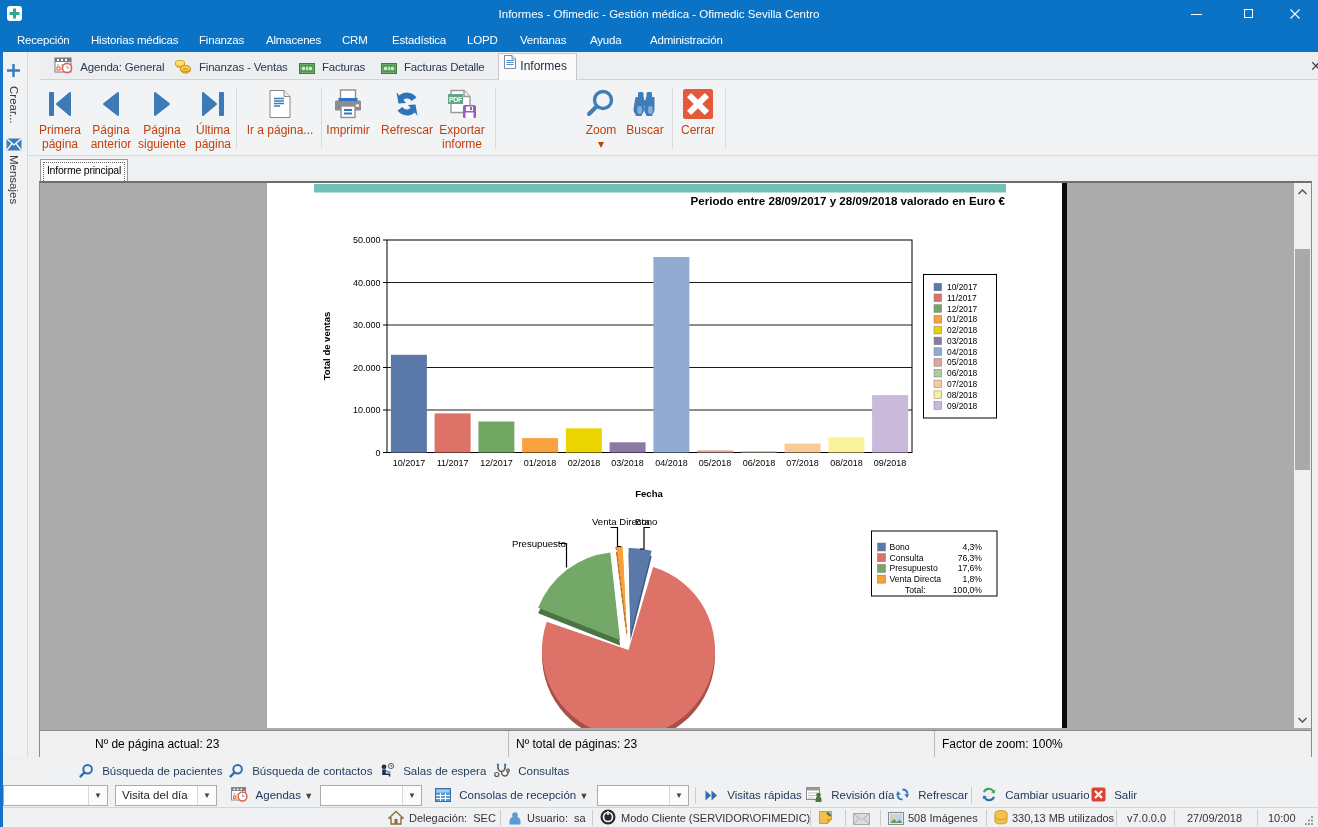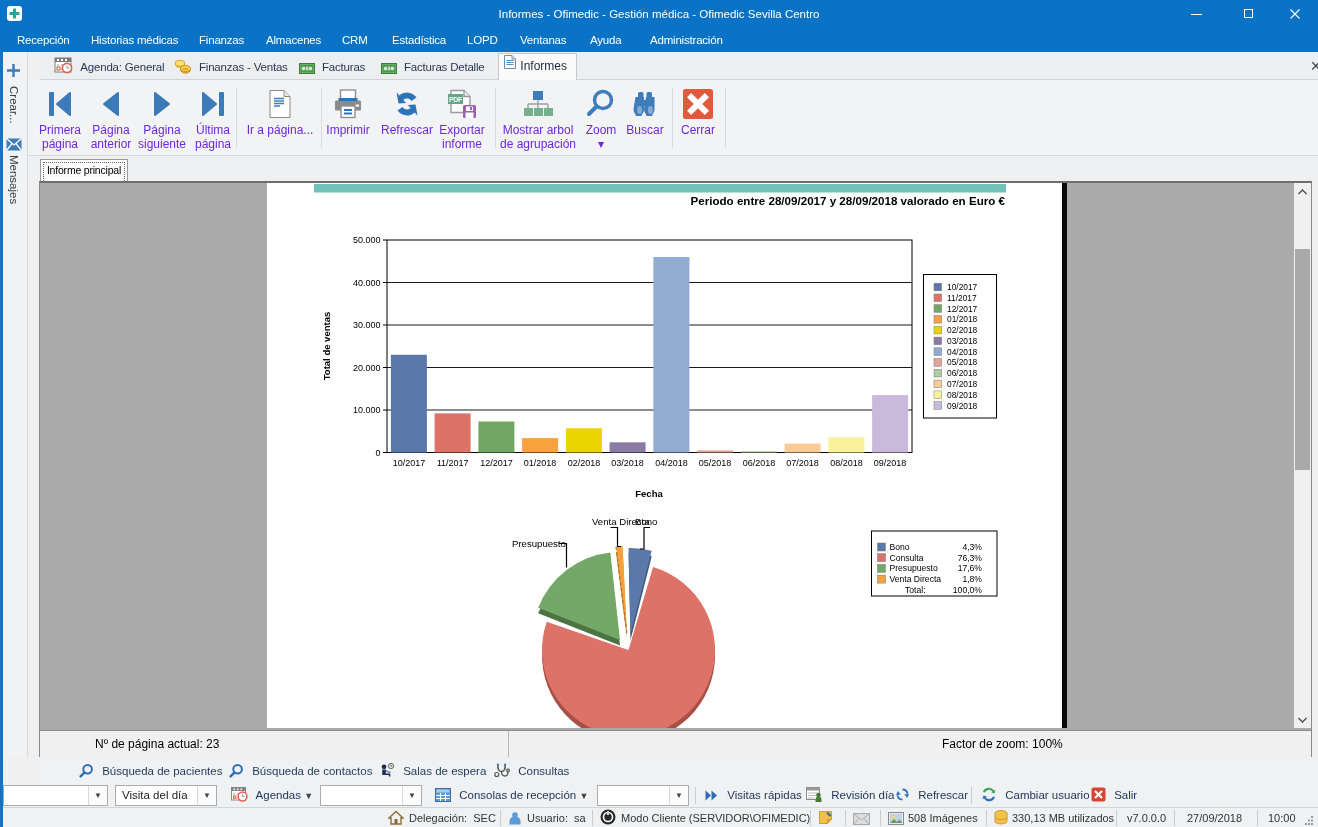--- a/index.html
+++ b/index.html
@@ -18,21 +18,21 @@
 .tab { position:absolute; top:3px; height:25px; line-height:24px; color:#293955; font-size:11.5px; letter-spacing:-0.2px; }
 .tab .ticon { display:inline-block; vertical-align:-3px; margin-right:4px; }
 #tab-active { position:absolute; top:1px; height:27px; background:#fafafa; border:1px solid #c6c8cc; border-bottom:none; line-height:25px; color:#1d2a3a; font-size:12px; padding:0 9px 0 4px; }
 #tabclose { position:absolute; right:8px; top:8px; width:12px; height:12px; color:#444; font-size:14px; line-height:12px; }
 
 #sidebar { position:absolute; left:0; top:52px; width:28px; height:705px; background:#f1f2f4; border-right:1px solid #d8dade; }
 #blueedge { position:absolute; left:0; top:52px; width:3px; height:775px; background:#1273c8; z-index:50; }
 .vtext { position:absolute; writing-mode:vertical-rl; color:#3c3c3c; font-size:11.5px; left:8px; }
 
 #toolbar { position:absolute; left:28px; top:80px; width:1290px; height:76px; background:#f2f3f4; border-bottom:1px solid #d9dadb; }
-.tbtn { position:absolute; top:4px; text-align:center; color:#6d28d9; font-size:12px; line-height:14px; }
+.tbtn { position:absolute; top:4px; text-align:center; color:#c2410c; font-size:12px; line-height:14px; }
 .tbtn .ticn { display:block; margin:4px auto 3px auto; width:32px; height:32px; }
 .tsep { position:absolute; top:8px; width:1px; height:60px; background:#d9dadb; }
 
 #docrow { position:absolute; left:28px; top:157px; width:1290px; height:24px; background:#eff0f1; }
 #doctab { position:absolute; left:12px; top:2px; width:88px; height:22px; background:#fbfbfb; border:1px solid #9a9a9a; border-bottom:none; font-size:10.5px; letter-spacing:-0.2px; text-align:center; line-height:20px; color:#000; }
 #doctab i { position:absolute; left:2px; top:2px; right:2px; bottom:0; border:1px dotted #666; border-bottom:none; font-style:normal; }
 
 #viewer { position:absolute; left:39px; top:181px; width:1273px; height:576px; border:1px solid #898989; border-top:2px solid #6e6e6e; background:#ababab; }
 #vscroll { position:absolute; right:0px; top:0; width:17px; height:545px; background:#f0f0f0; }
 #vthumb { position:absolute; left:1px; top:66px; width:15px; height:221px; background:#a9a9a9; }
@@ -180,27 +180,20 @@
         <path d="M18 2.5 v6 h6" fill="#eee" stroke="#9a9a9a" stroke-width="1.4"></path>
         <rect x="2" y="6" width="15" height="10" fill="#63a68a"></rect>
         <text x="9.5" y="13.5" font-size="7" font-weight="bold" fill="#fff" text-anchor="middle" letter-spacing="-0.3">PDF</text>
         <g>
           <rect x="17" y="17" width="13" height="13" rx="1.5" fill="#9a5fb5"></rect>
           <rect x="20" y="18.5" width="7" height="4.5" fill="#fff"></rect>
           <rect x="24" y="19" width="2" height="3" fill="#9a5fb5"></rect>
           <rect x="19.5" y="24.5" width="8" height="5.5" fill="#fff"></rect>
         </g>
       </svg>Exportar<br>informe</div>
-    <div class="tbtn" style="left:462px;width:96px"><svg class="ticn" viewBox="0 0 32 32">
-        <rect x="11" y="3" width="10" height="9" fill="#3f7cba"></rect>
-        <path d="M16 12 v4 M6 16 h20 M6 16 v4 M16 16 v4 M26 16 v4" stroke="#9aa0a6" fill="none" stroke-width="1.4"></path>
-        <rect x="2" y="20" width="9" height="8" fill="#74b08c"></rect>
-        <rect x="12" y="20" width="9" height="8" fill="#74b08c"></rect>
-        <rect x="22" y="20" width="9" height="8" fill="#74b08c"></rect>
-      </svg>Mostrar arbol<br>de agrupación</div>
     <div class="tbtn" style="left:550px;width:46px"><svg class="ticn" viewBox="0 0 32 32">
         <circle cx="18" cy="12" r="8.5" fill="none" stroke="#3f7cba" stroke-width="3.4"></circle>
         <path d="M11.5 18.5 L4 26" stroke="#3f7cba" stroke-width="4" stroke-linecap="round"></path>
       </svg>Zoom<br>▾</div>
     <div class="tbtn" style="left:592px;width:50px"><svg class="ticn" viewBox="0 0 32 32">
         <g fill="#3f7cba">
           <rect x="9" y="4" width="5.5" height="6" rx="1.5"></rect>
           <rect x="17.5" y="4" width="5.5" height="6" rx="1.5"></rect>
           <path d="M7.5 9 h8.5 v12 q0 3 -1.5 4.5 l-1 2.5 h-5.5 l-1 -2.5 q-1.5 -1.5 -1.5 -4.5 z" transform="translate(-1,0)"></path>
           <path d="M16 9 h8.5 v12 q0 3 -1.5 4.5 l-1 2.5 h-5.5 l-1 -2.5 q-1.5 -1.5 -1.5 -4.5 z" transform="translate(1,0)"></path>
@@ -332,20 +325,21 @@
     <div class="varrow" style="top:0"><svg width="9" height="6" viewBox="0 0 9 6" style="margin-top:6px">
           <path d="M0.5 5 L4.5 1 L8.5 5" fill="none" stroke="#505050" stroke-width="1.4"></path>
         </svg></div>
     <div id="vthumb"></div>
     <div class="varrow" style="bottom:0"><svg width="9" height="6" viewBox="0 0 9 6" style="margin-top:6px">
           <path d="M0.5 1 L4.5 5 L8.5 1" fill="none" stroke="#505050" stroke-width="1.4"></path>
         </svg></div>
   </div>
   <div id="pagestatus">
     <div class="pcell" style="left:0;width:421px">Nº de página actual: 23</div>
+    <div class="pcell" style="left:421px;width:426px">Nº total de páginas: 23</div>
     <div class="pcell" style="left:847px;width:424px;border-right:none">Factor de zoom: 100%</div>
   </div>
 </div>
 <div id="btnrow1">
     <div class="bbtn" style="left:39px"><svg width="15" height="15" viewBox="0 0 15 15">
         <circle cx="8.6" cy="6.2" r="4.3" fill="none" stroke="#2e6db4" stroke-width="2"></circle>
         <path d="M5.4 9.5 L1.6 13.4" stroke="#2e6db4" stroke-width="2.4" stroke-linecap="round"></path>
       </svg> Búsqueda de pacientes</div>
     <div class="bbtn" style="left:189px"><svg width="15" height="15" viewBox="0 0 15 15">
         <circle cx="8.6" cy="6.2" r="4.3" fill="none" stroke="#2e6db4" stroke-width="2"></circle>

